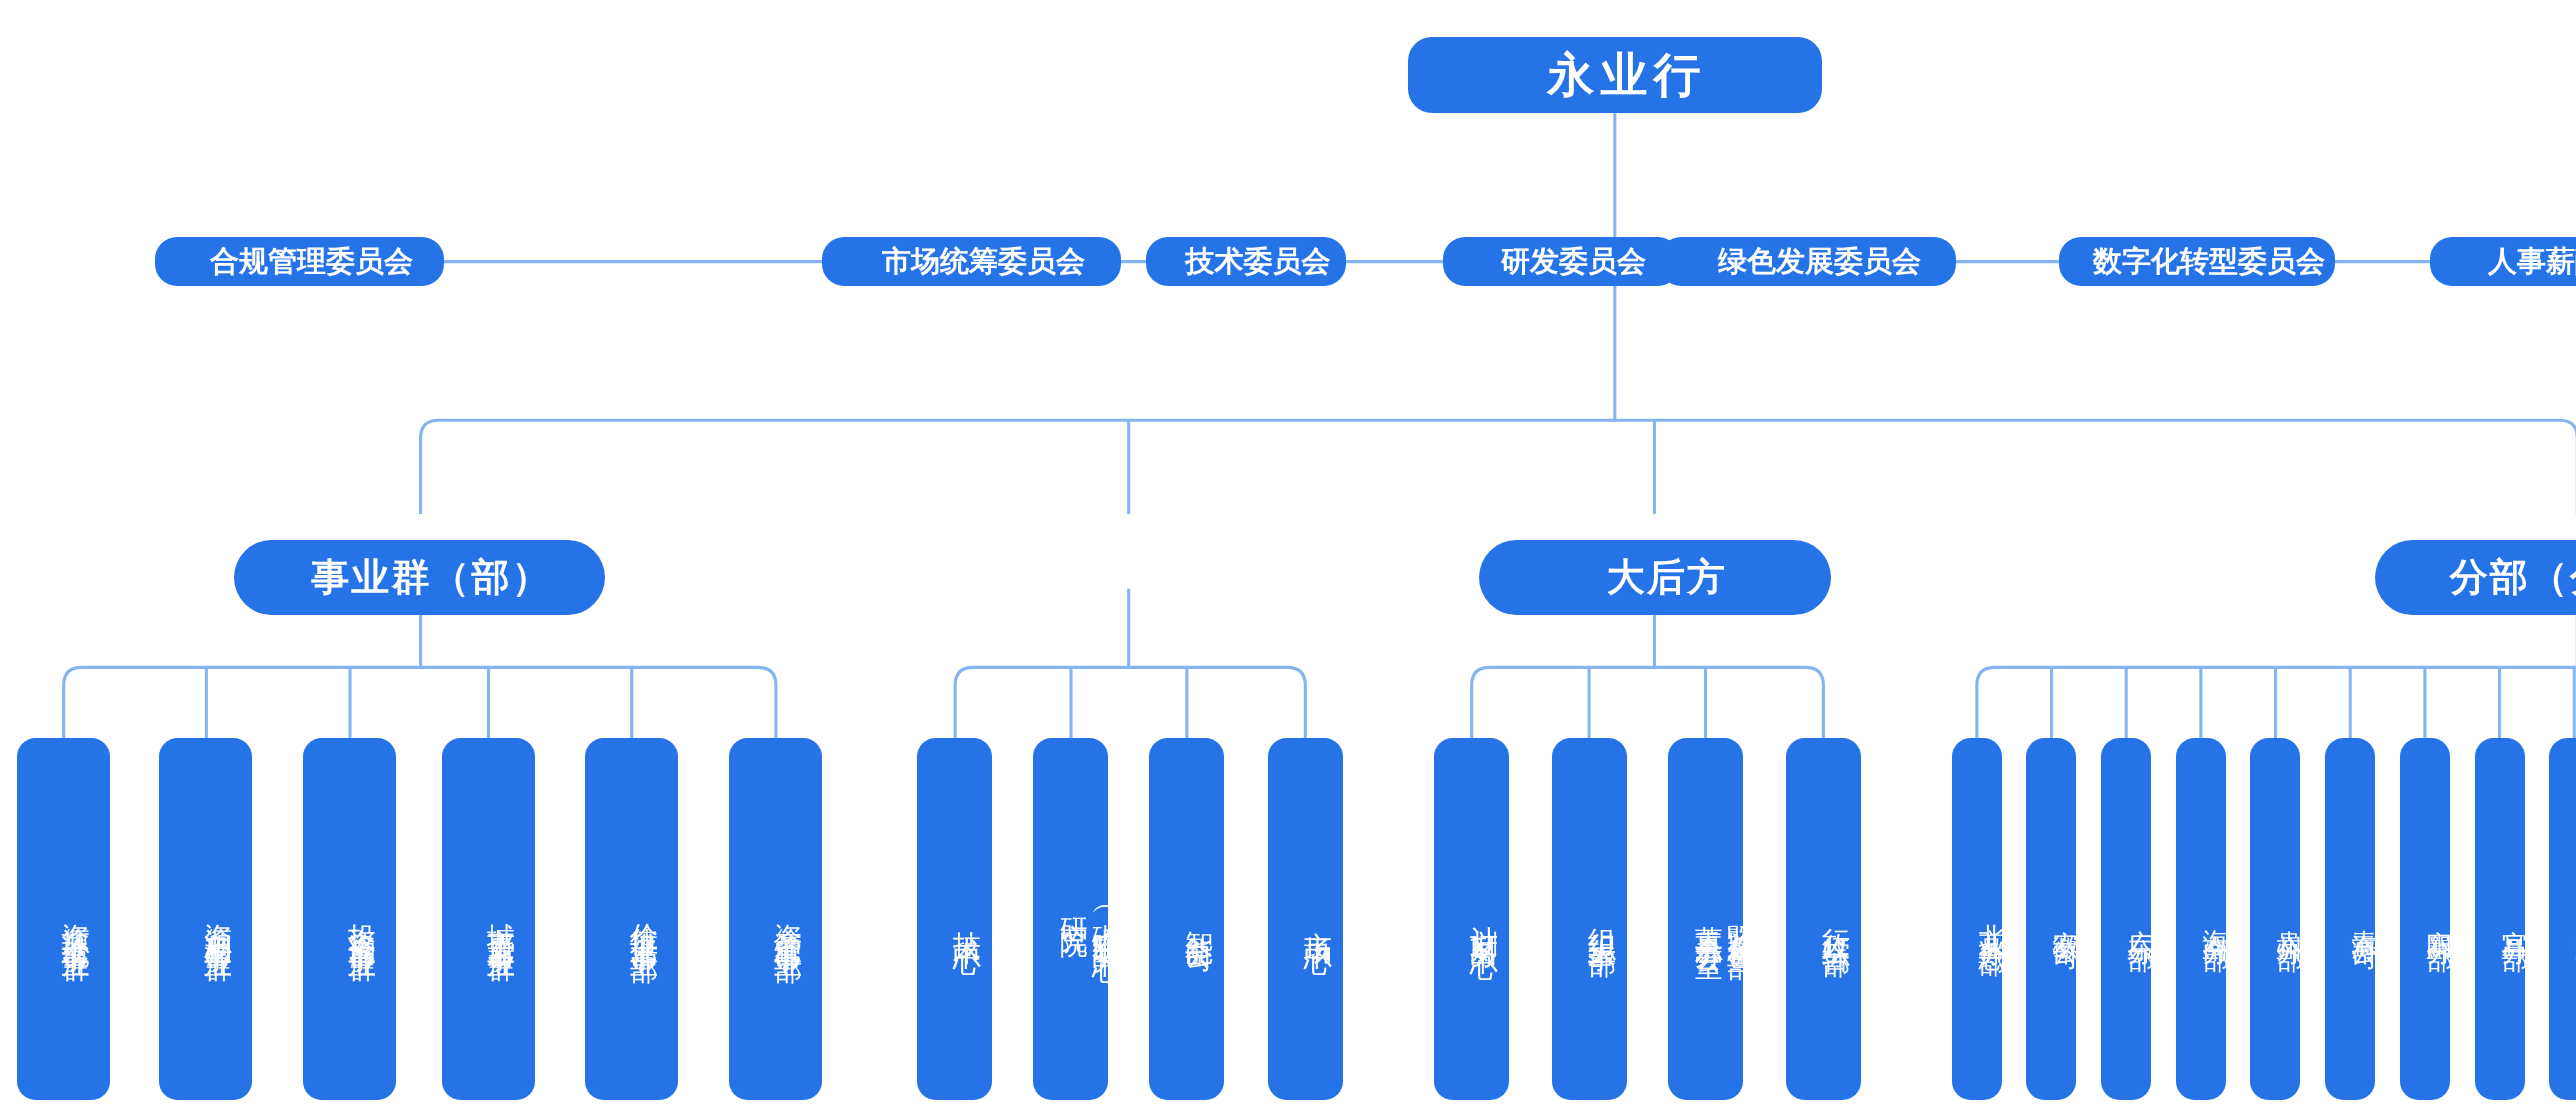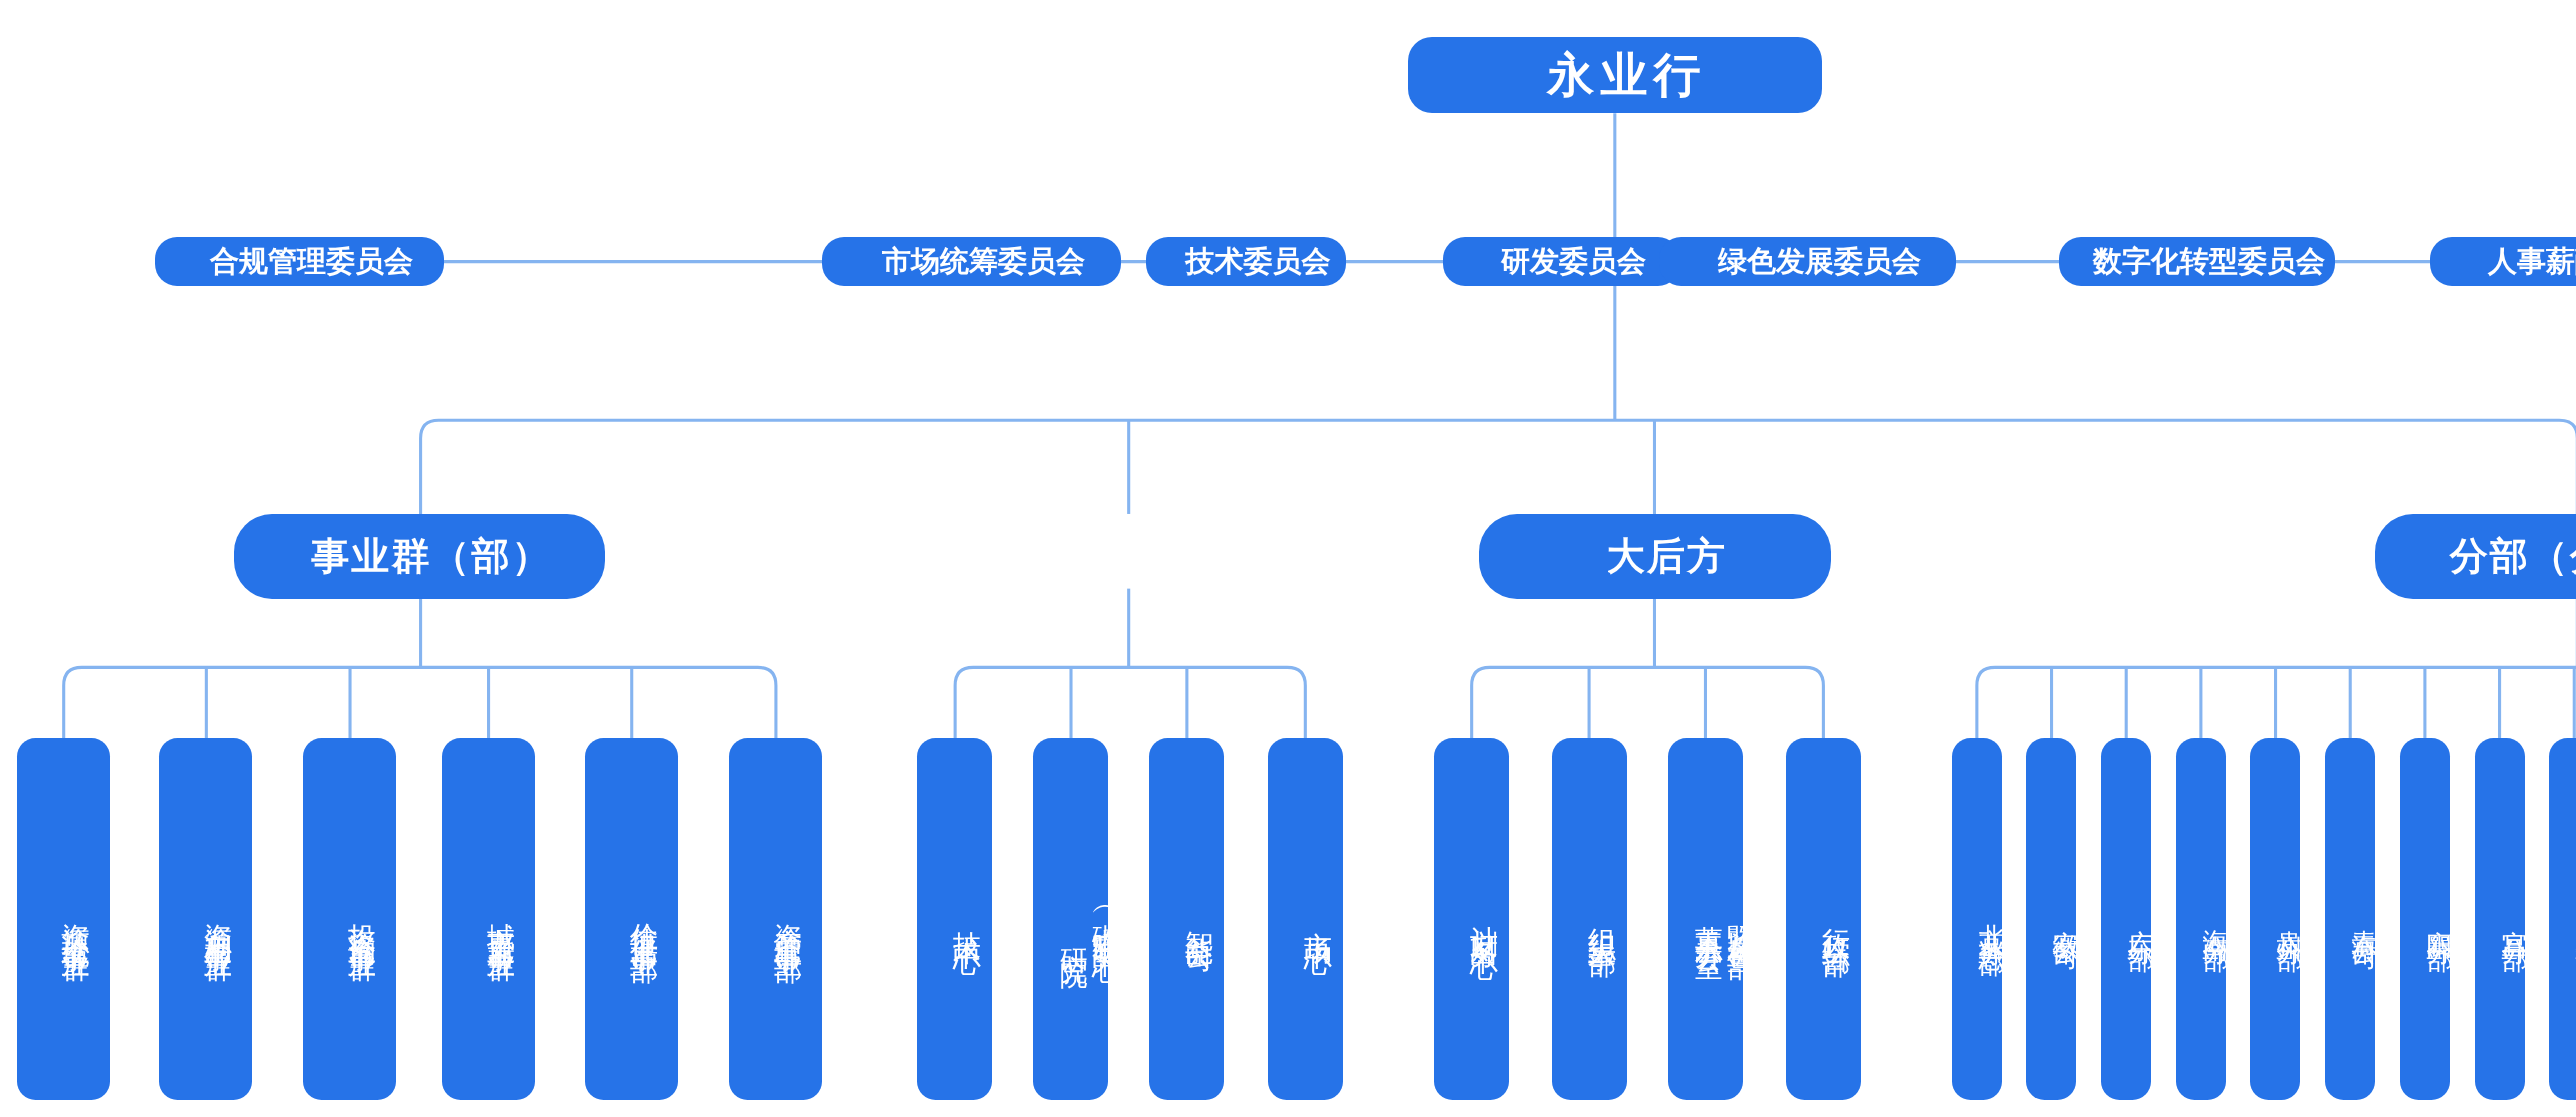--- a/index.html
+++ b/index.html
@@ -17,33 +17,33 @@
     overflow:hidden;
   }
   .connectors{position:absolute;left:0;top:0;width:3207px;height:1117px;color:var(--line);}
   .connectors path{stroke:currentColor;stroke-width:6;fill:none;}
   .node{
     position:absolute;
     background:var(--node);
     color:var(--text);
     display:grid;place-items:center;
     box-sizing:border-box;
-    text-align:right;
+    text-align:left;
     padding-left:24px;
   }
   .root{
     left:1408px;top:37px;width:414px;height:76px;
     border-radius:24px;font-size:47px;font-weight:700;letter-spacing:6.2px;
   }
   .committee{
     top:237px;height:49px;border-radius:22px;
     font-size:29px;font-weight:600;white-space:nowrap;
   }
   .hdr{
-    top:514px;height:85px;border-radius:38px;
+    top:540px;height:75px;border-radius:38px;
     font-size:38px;font-weight:700;letter-spacing:2.1px;white-space:nowrap;
   }
   .child{
     top:738px;height:362px;border-radius:18.5px;
     writing-mode:vertical-lr;
     font-weight:500;
     white-space:pre-line;
     line-height:1.15;
     letter-spacing:5.2px;
   }

